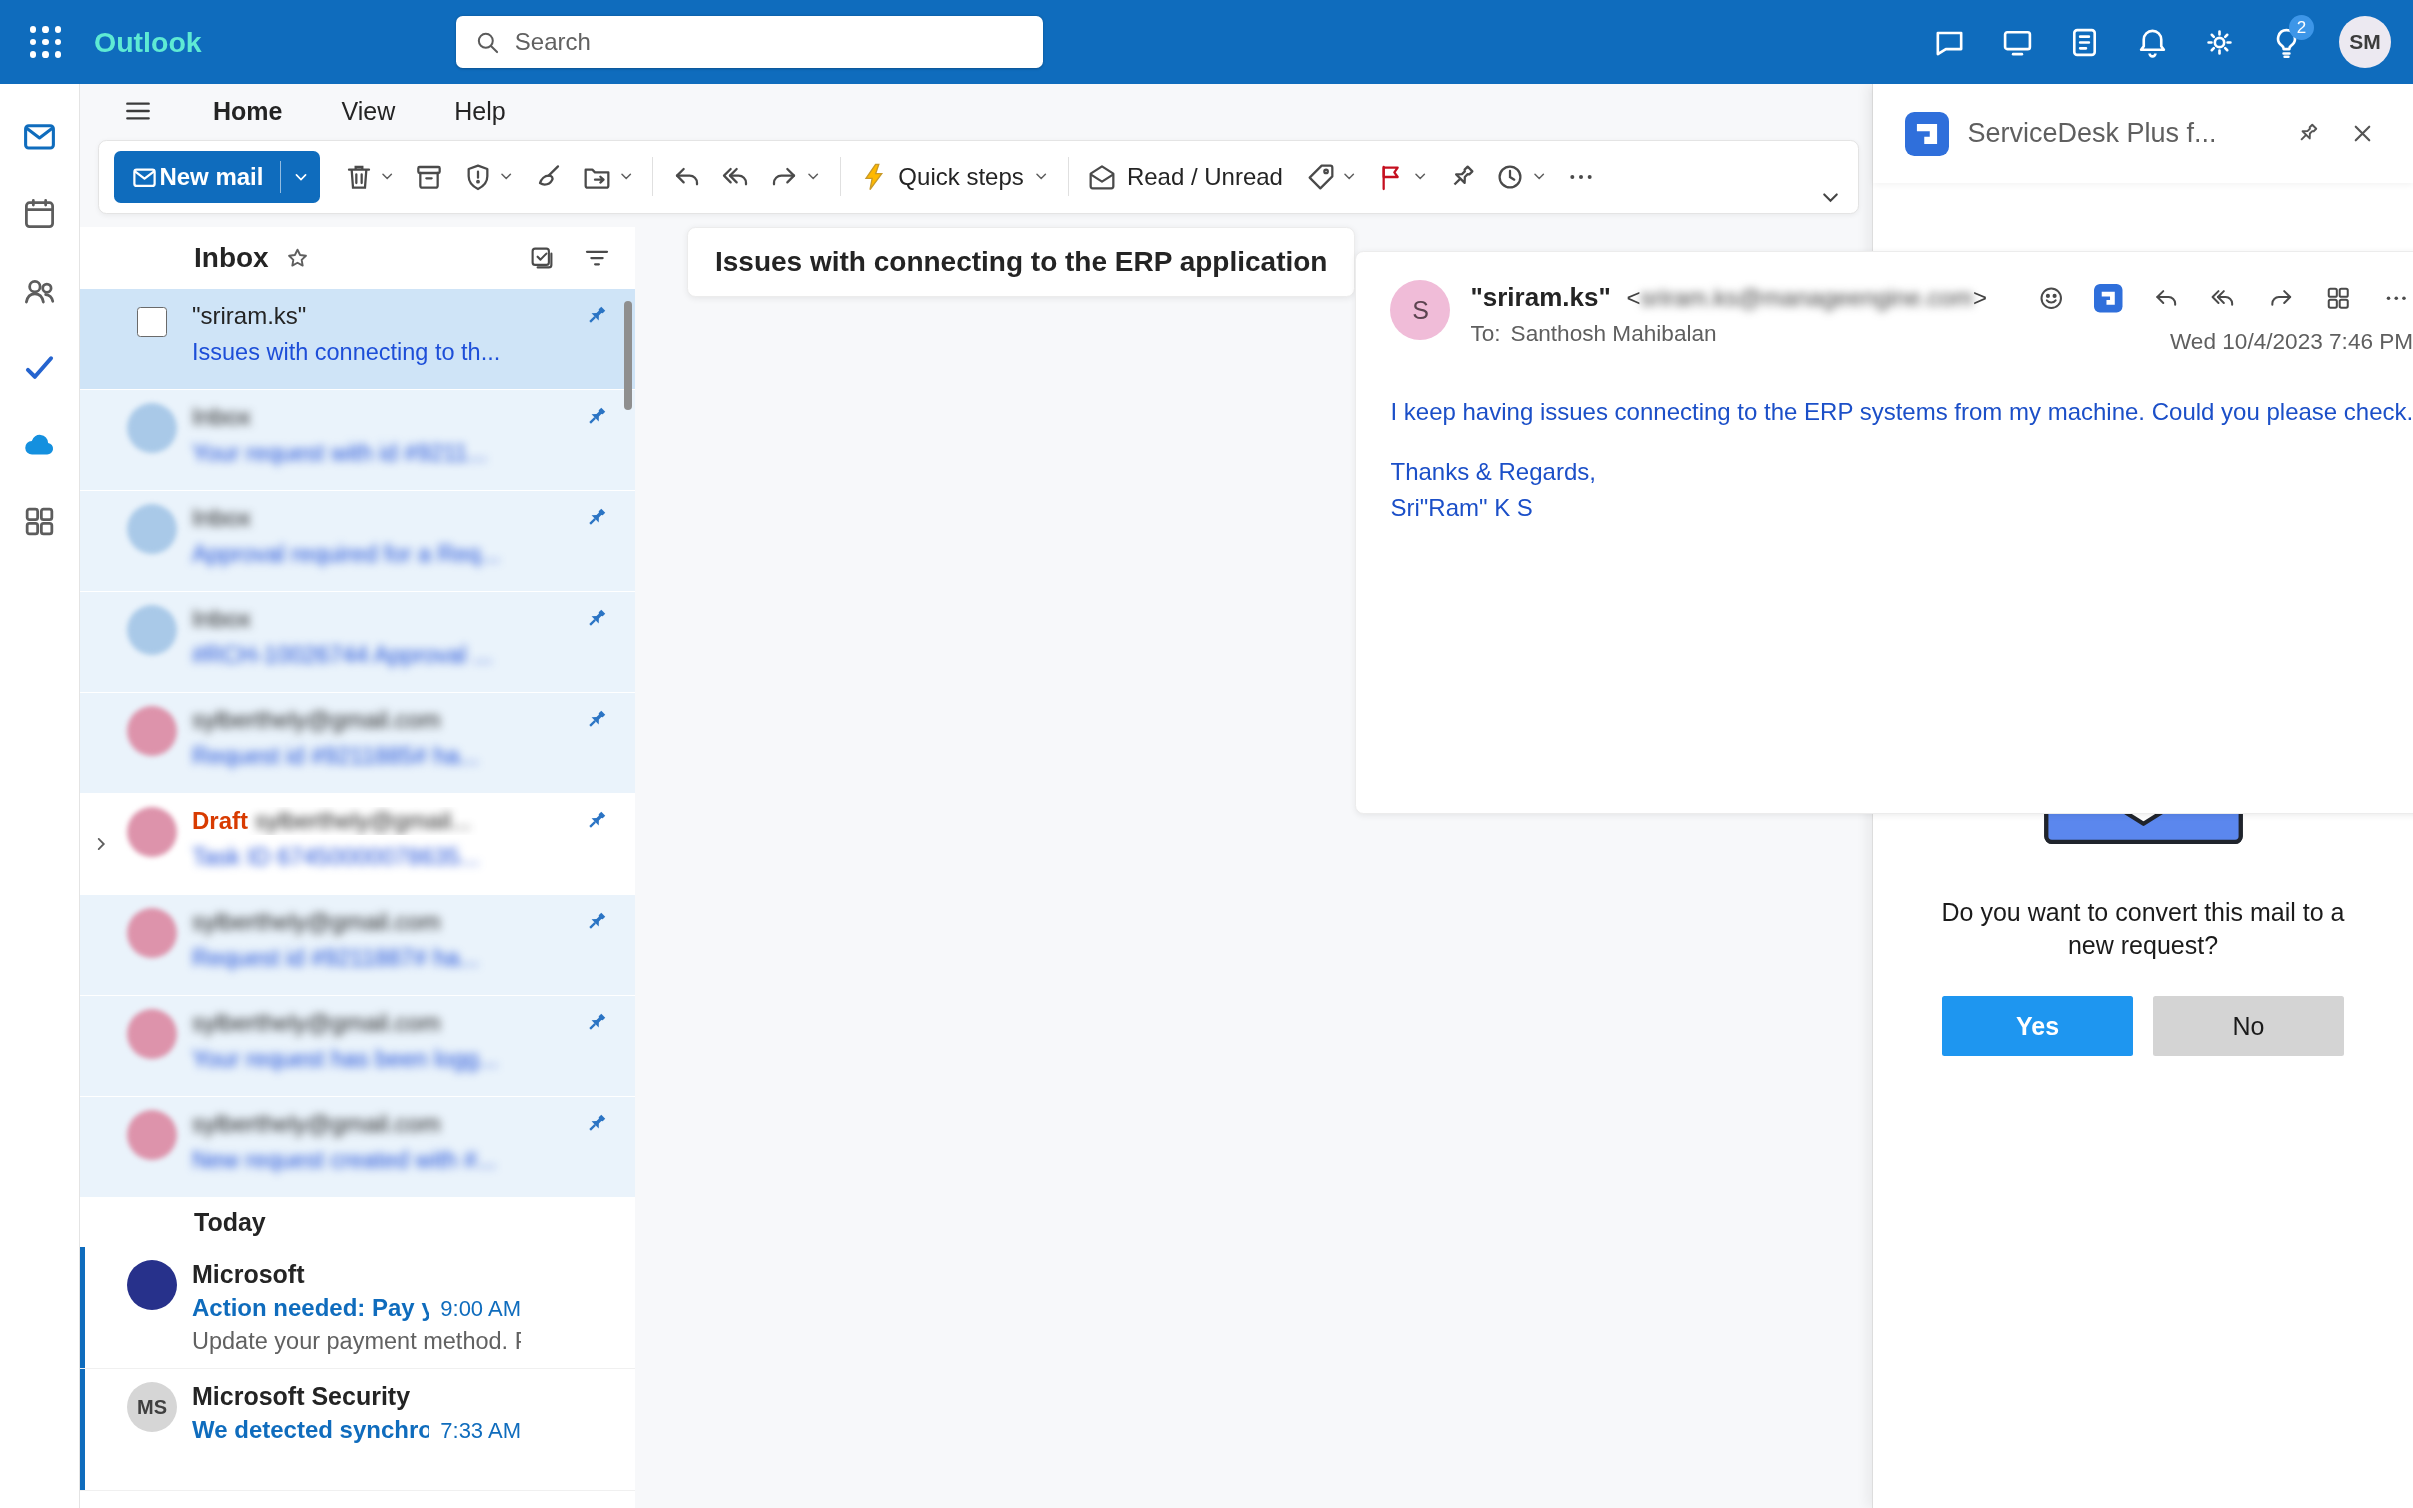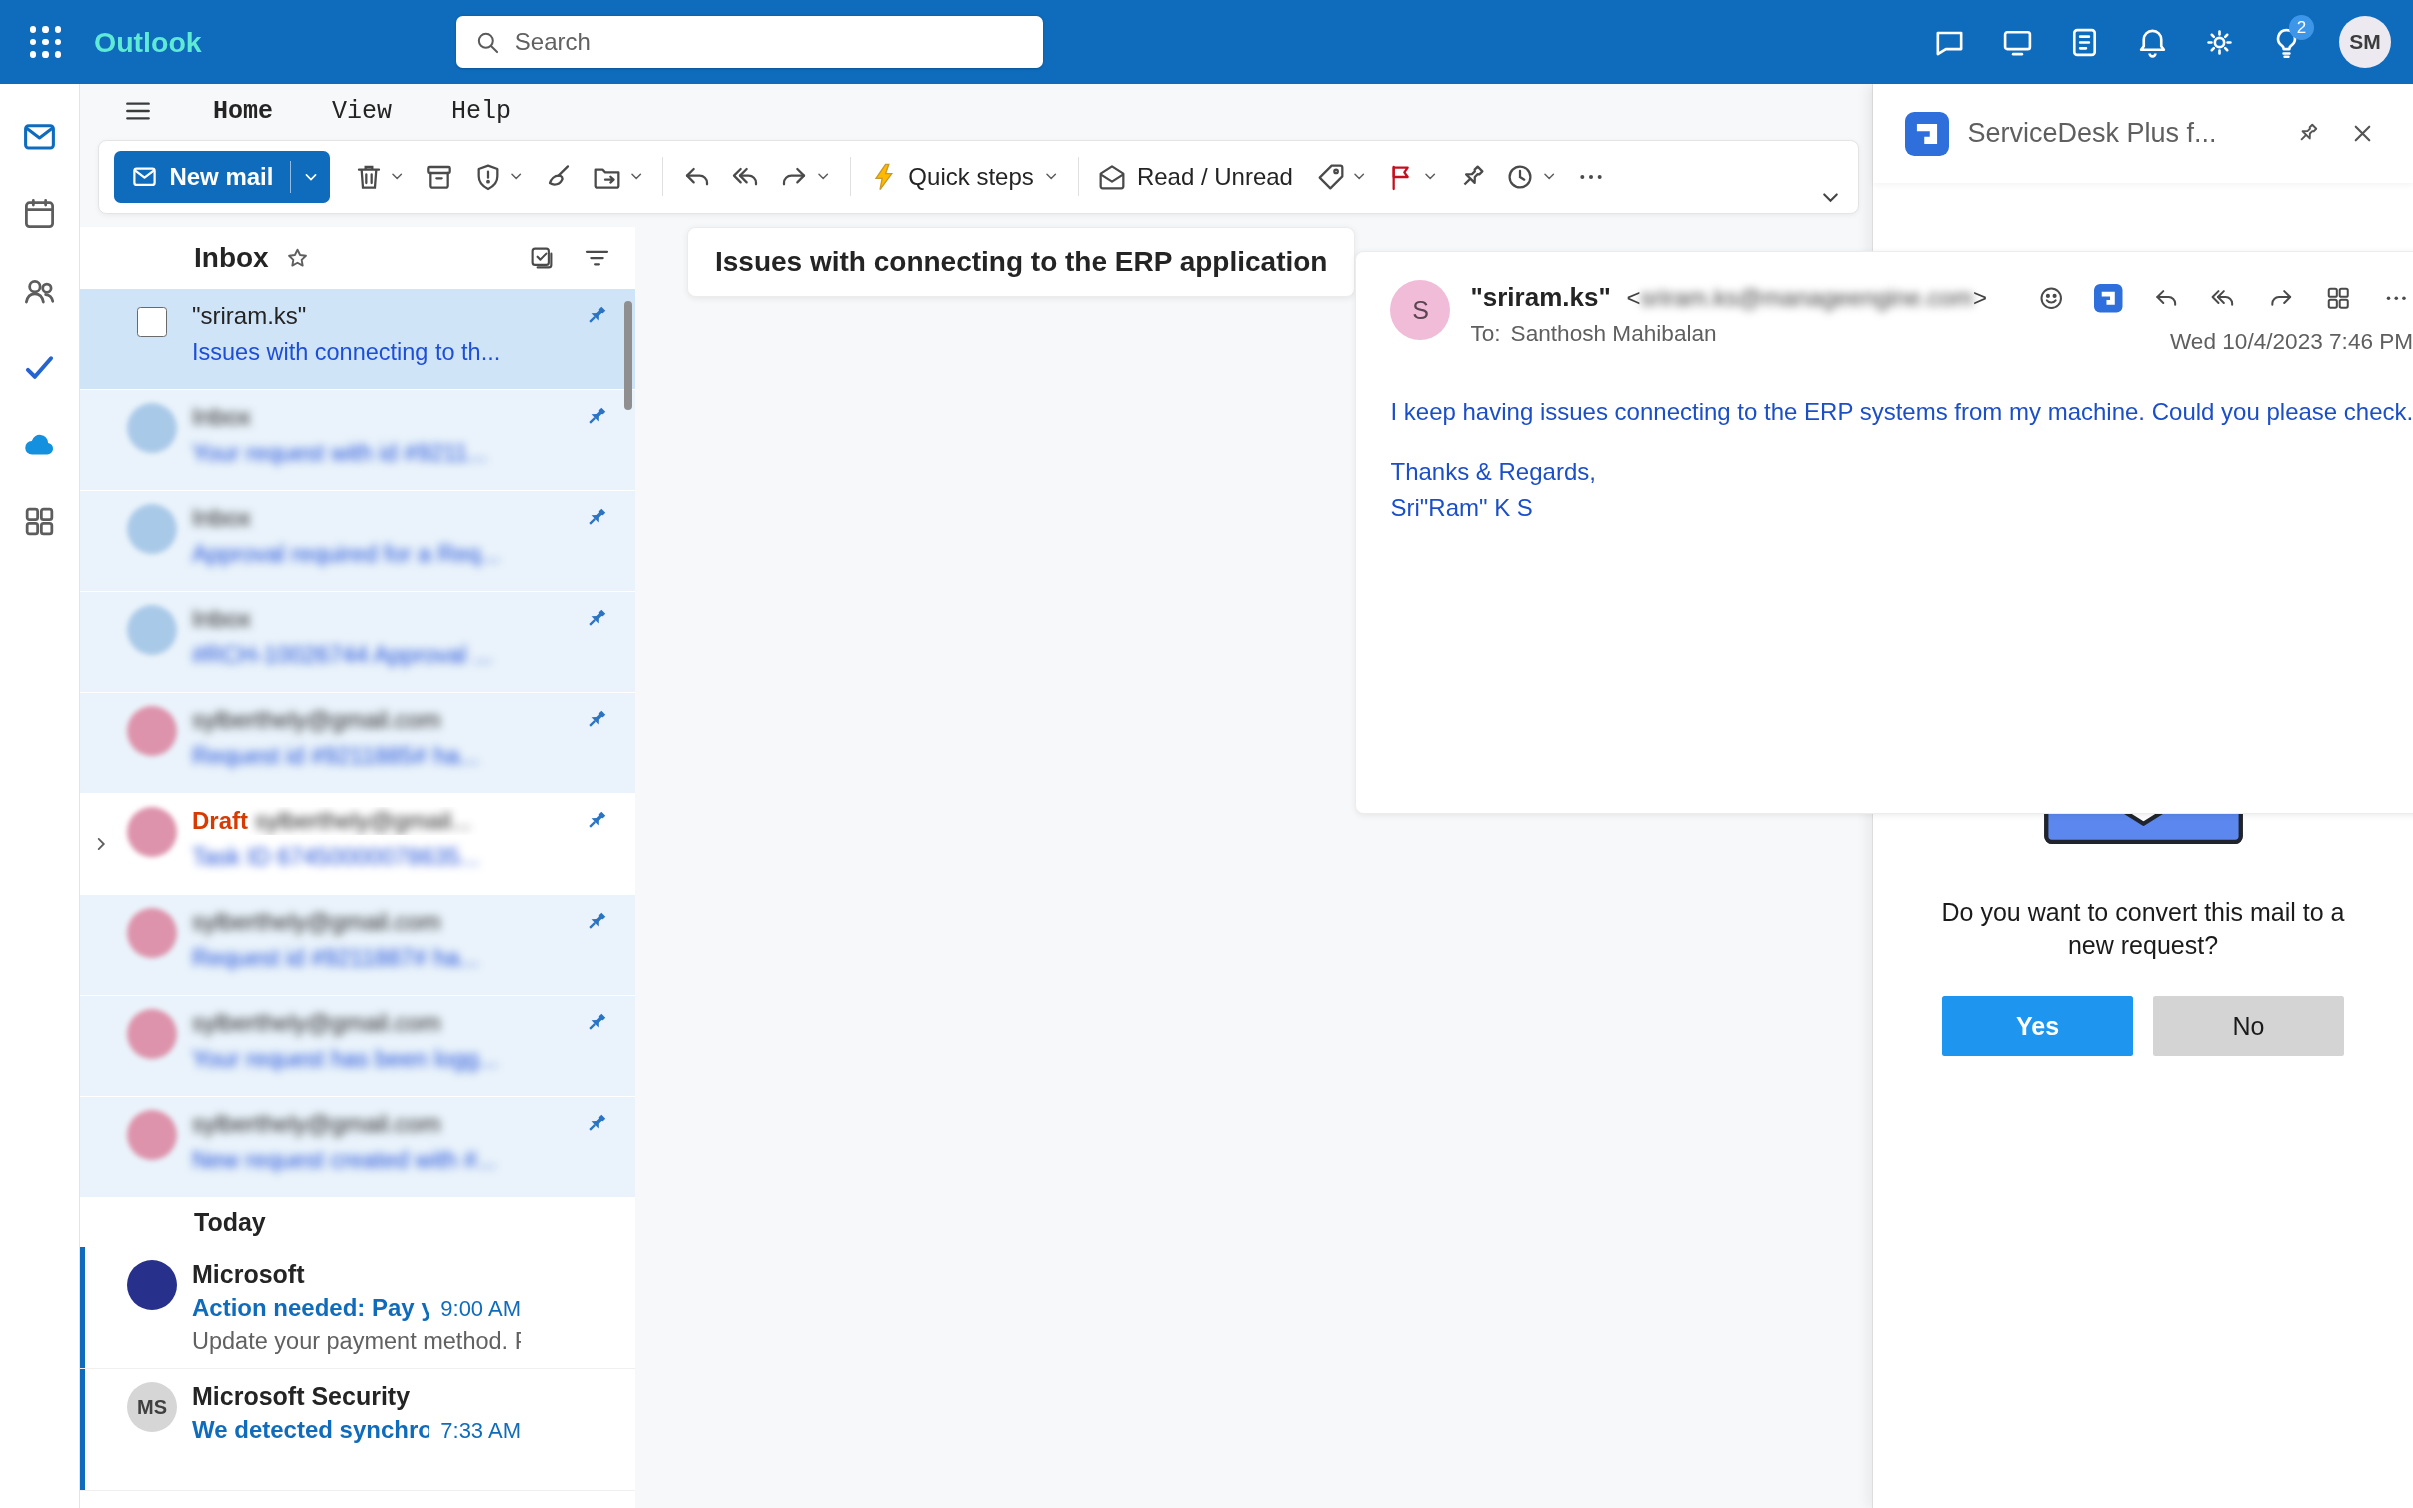--- a/index.html
+++ b/index.html
@@ -30,28 +30,28 @@
   .rail-btn{width:45px;height:45px;display:flex;align-items:center;justify-content:center;color:#5d5d5d;cursor:pointer;}
   .rail-btn svg{width:37px;height:37px;}
   .rail-btn.sel-mail{color:#0f6cbd;}
   .rail-btn.todo{color:#2564cf;}
   .rail-btn.cloud{color:#1490df;}
 
   .main{flex:1;display:flex;flex-direction:column;min-width:0;background:#f7f8fa;}
   .menubar{height:54px;display:flex;align-items:center;padding-left:42px;gap:59px;flex:0 0 auto;}
   .hamburger{cursor:pointer;color:#3b3b3b;}
   .hamburger svg{width:32px;height:32px;}
-  .menu-item{font-size:25px;color:#242424;cursor:pointer;background:none;border:none;font-family:Liberation Mono, monospace;}
+  .menu-item{font-size:25px;color:#242424;cursor:pointer;background:none;border:none;font-family:Liberation Sans, sans-serif;}
   .menu-item.active{font-weight:700;}
 
   
   .toolbar-row{padding:1.7px 13.4px 13.4px 18.4px;flex:0 0 auto;}
   .toolbar{background:#fff;border:0.8px solid #e4e4e4;border-radius:8.4px;height:74px;display:flex;align-items:center;padding:0 15px;gap:1.7px;box-shadow:0 1.7px 5px rgba(0,0,0,.05);}
   .new-mail{display:flex;align-items:center;background:#0f6cbd;border-radius:6.7px;height:52px;color:#fff;overflow:hidden;cursor:pointer;margin-right:13.4px;flex:0 0 auto;}
-  .new-mail .main-part{display:flex;align-items:flex-start;gap:11px;padding:0 17px;font-size:24px;font-weight:600;}
+  .new-mail .main-part{display:flex;align-items:flex-end;gap:1px;padding:0 17px;font-size:24px;font-weight:600;}
   .new-mail .main-part svg{width:27px;height:27px;}
   .new-mail .split{width:0.8px;height:32px;background:rgba(255,255,255,.55);}
   .new-mail .drop{width:39px;height:100%;display:flex;align-items:center;justify-content:center;}
   .new-mail .drop svg{width:20px;height:20px;}
   .tb-btn{height:50px;display:flex;align-items:center;justify-content:flex-start;padding:0 7.5px;border-radius:5px;color:#4a4a4a;cursor:pointer;gap:3.4px;}
   .tb-btn svg.g{width:32px;height:32px;}
   .tb-btn svg.chev{width:18.4px;height:18.4px;color:#5f5f5f;}
   .tb-label{font-size:24px;color:#242424;margin:0 5px;white-space:nowrap;}
   .tb-sep{width:0.8px;height:39px;background:#e0e0e0;margin:0 8.4px;flex:0 0 auto;}
   .collapse-btn{margin-left:auto;color:#444;cursor:pointer;align-self:flex-end;margin-bottom:3.4px;}

